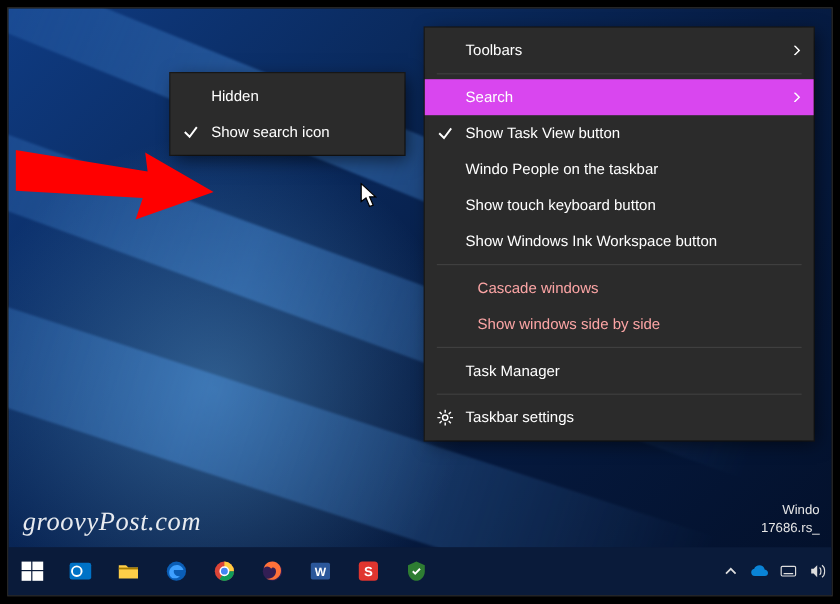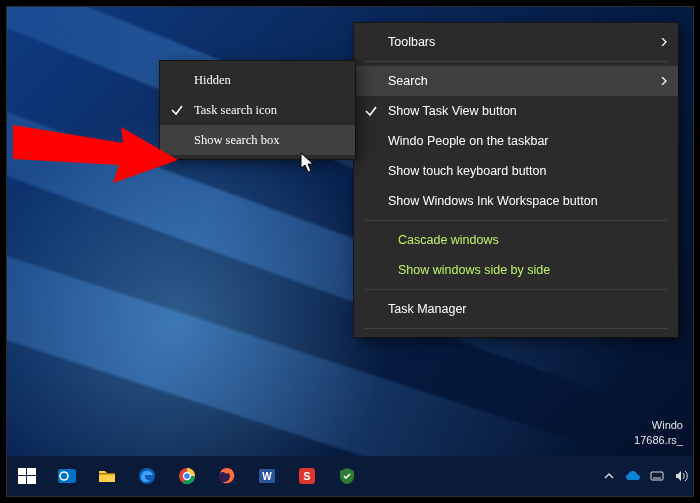--- a/index.html
+++ b/index.html
@@ -55,52 +55,53 @@
   .menu {
     position: absolute; background: #2b2b2b; color: #fff;
     box-shadow: 4px 4px 14px rgba(0,0,0,.55), 0 0 0 1px #1a1a1a;
     padding: 4px 0;
   }
   .menu .item {
     display: flex; align-items: center; height: 30px;
     padding: 0 28px 0 34px; position: relative; white-space: nowrap;
   }
   .menu .item.sep { height: 0; border-top: 1px solid #3f3f3f; margin: 4px 10px; padding:0; }
-  .menu .item.disabled { color: #bef264; padding-left: 44px; }
-  .menu .item.hover { background: #404040; }
+  .menu .item.disabled { color: #fca5a5; padding-left: 44px; }
+  .menu .item.hover { background: #d946ef; }
   .menu .item .check {
     position: absolute; left: 10px; top: 50%; transform: translateY(-50%);
     width: 14px; height: 14px; display:flex; align-items:center; justify-content:center;
   }
   .menu .item .chev {
     position: absolute; right: 10px; top: 50%; transform: translateY(-50%);
     width: 8px; height: 8px;
   }
   .menu .item .gear {
     position: absolute; left: 10px; top: 50%; transform: translateY(-50%);
     width: 14px; height: 14px;
   }
   .menu.main { top: 16px; left: 347px; width: 324px; }
-  .menu.sub  { top: 54px; left: 153px; width: 195px; font-family: Liberation Serif, serif; }
+  .menu.sub  { top: 54px; left: 135px; width: 195px; }
 
   .cursor { position:absolute; top:145px; left:293px; width:16px; height:22px; z-index:50; }
 
   
   .arrow-ann { position:absolute; top:108px; left:6px; width:170px; height:80px; z-index:60; pointer-events:none; }
 
   svg { display:block; }
 </style>
 </head>
 <body>
 
 <div class="desktop">
   <div class="beam b1"></div>
   <div class="beam b2"></div>
   <div class="beam b3"></div>
 
+  <div class="watermark">groovyPost.com</div>
   <div class="build-text">
     <div>Windo</div>
     <div>17686.rs_</div>
   </div>
 
   <svg class="arrow-ann" viewBox="0 0 170 80">
     <polygon points="0,10 110,28 108,12 165,45 100,68 106,50 0,44" fill="#ff0000"></polygon>
   </svg>
 
   <div class="menu main">
@@ -139,36 +140,51 @@
       <span>Cascade windows</span>
     </div>
     <div class="item disabled">
       <span>Show windows side by side</span>
     </div>
     <div class="item sep"></div>
     <div class="item">
       <span>Task Manager</span>
     </div>
     <div class="item sep"></div>
+    <div class="item">
+      <span class="gear">
+          <svg viewBox="0 0 14 14">
+            <circle cx="7" cy="7" r="2.2" fill="none" stroke="#fff" stroke-width="1.2"></circle>
+            <g stroke="#fff" stroke-width="1.2">
+              <line x1="7" y1="0.5" x2="7" y2="3"></line>
+              <line x1="7" y1="11" x2="7" y2="13.5"></line>
+              <line x1="0.5" y1="7" x2="3" y2="7"></line>
+              <line x1="11" y1="7" x2="13.5" y2="7"></line>
+              <line x1="2.3" y1="2.3" x2="4.1" y2="4.1"></line>
+              <line x1="9.9" y1="9.9" x2="11.7" y2="11.7"></line>
+              <line x1="11.7" y1="2.3" x2="9.9" y2="4.1"></line>
+              <line x1="4.1" y1="9.9" x2="2.3" y2="11.7"></line>
+            </g>
+          </svg>
+        </span>
+      <span>Taskbar settings</span>
+    </div>
   </div>
 
   <div class="menu sub">
     <div class="item">
       <span>Hidden</span>
     </div>
     <div class="item">
       <span class="check">
           <svg viewBox="0 0 14 14">
             <path d="M2 7 L6 11 L12 3" stroke="#fff" stroke-width="1.6" fill="none"></path>
           </svg>
         </span>
-      <span>Task search icon</span>
-    </div>
-    <div class="item hover">
-      <span>Show search box</span>
+      <span>Show search icon</span>
     </div>
   </div>
 
   <svg class="cursor" viewBox="0 0 16 22">
     <path d="M1 1 L1 16 L5 13 L8 20 L11 19 L8 12 L13 12 Z" fill="#fff" stroke="#000" stroke-width="1"></path>
   </svg>
 
   <div class="taskbar">
     <div class="tb-icon">
       <svg viewBox="0 0 20 20">

